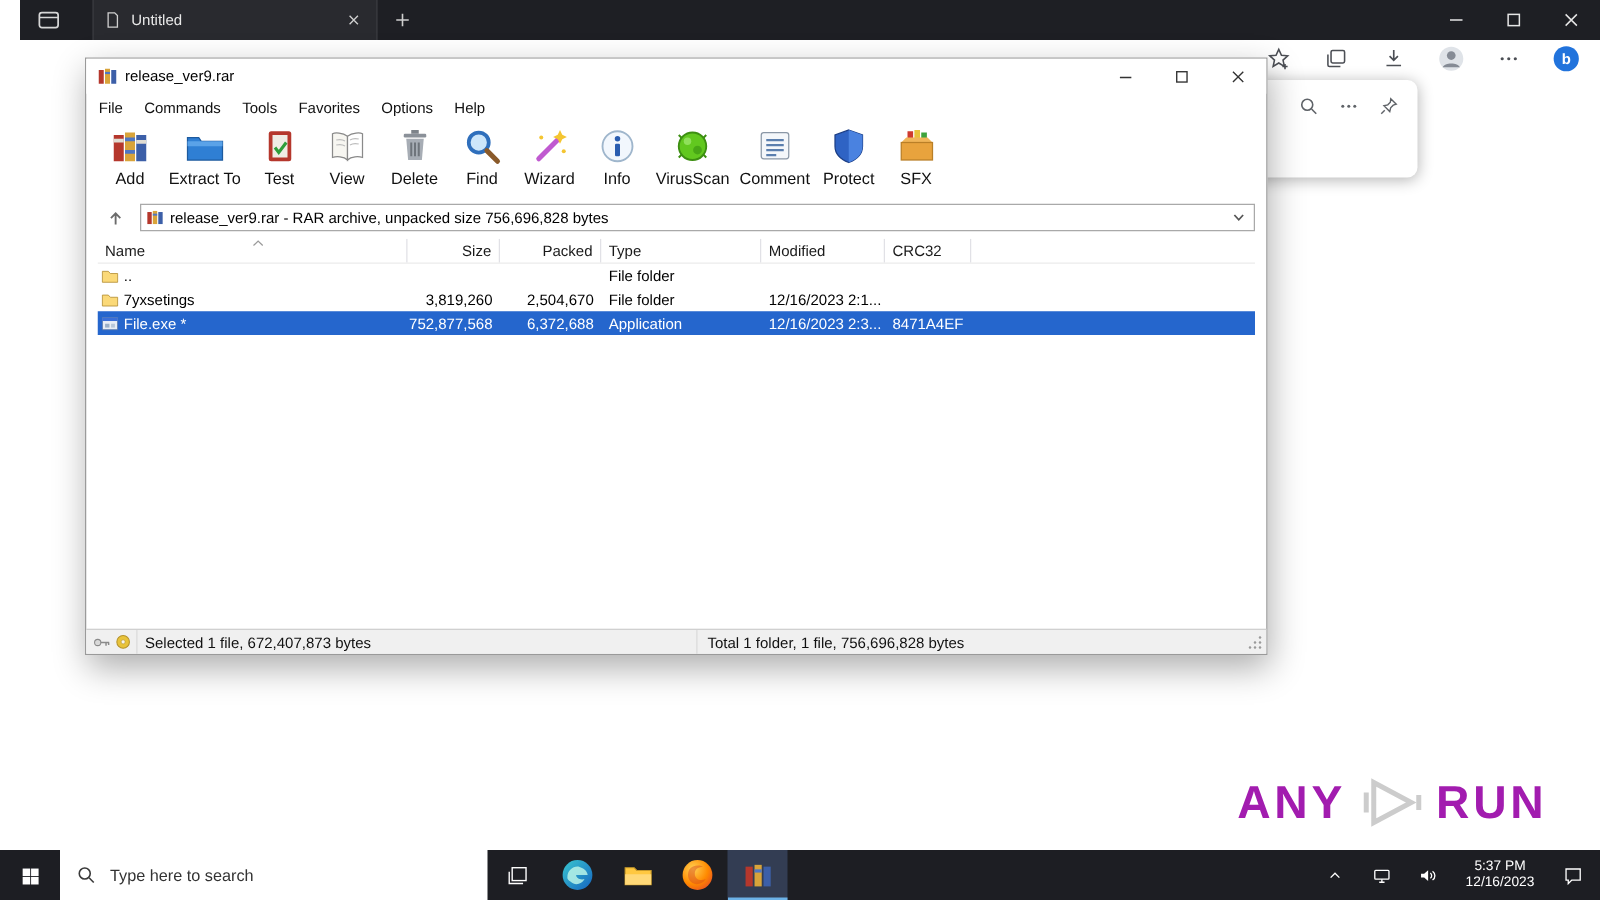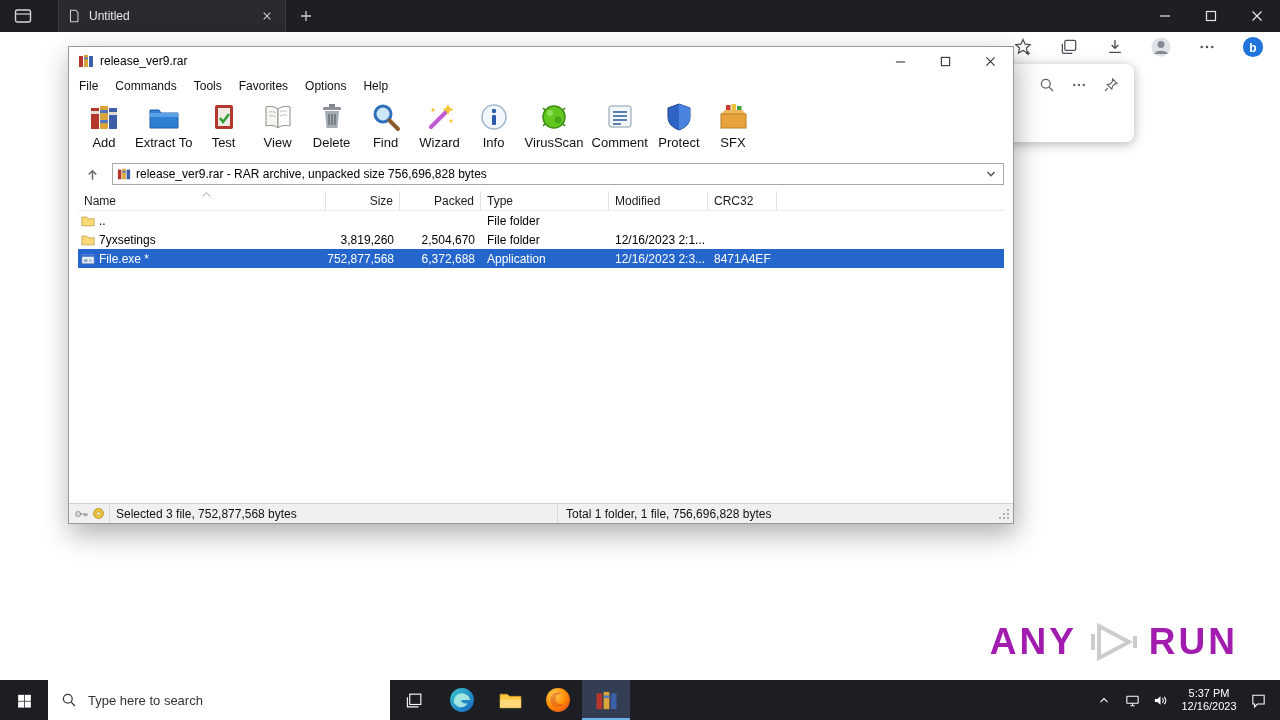--- a/index.html
+++ b/index.html
@@ -5,21 +5,21 @@
   * { box-sizing: border-box; }
   html,body { margin:0; padding:0; }
   body {
     width:1280px; height:720px; position:relative; overflow:hidden;
     background:#ffffff; font-family:"Liberation Sans", sans-serif;
     -webkit-font-smoothing:antialiased;
   }
   svg { display:block; }
 
   
-  .b-titlebar { position:absolute; left:0; top:0; right:0; height:32px; background:#1e1f24; z-index:1; }
+  .b-titlebar { position:absolute; left:16px; top:0; right:0; height:32px; background:#1e1f24; z-index:1; }
   .tab-actions { position:absolute; left:12px; top:7px; width:22px; height:18px; display:flex; align-items:center; justify-content:center; }
   .b-tab {
     position:absolute; left:58px; top:0; width:228px; height:32px; background:#292a2f;
     border-left:1px solid #3a3b40; border-right:1px solid #3a3b40;
     display:flex; align-items:center; gap:8px; padding:0 8px; color:#e8e8e8; font-size:12px;
   }
   .b-tab .ttl { flex:1; overflow:hidden; white-space:nowrap; }
   .tab-close, .newtab { width:20px; height:20px; display:flex; align-items:center; justify-content:center; color:#cfcfcf; }
   .newtab { position:absolute; left:296px; top:6px; }
   .b-controls { position:absolute; right:0; top:0; display:flex; height:32px; }
@@ -100,21 +100,21 @@
   .tb-search {
     width:342px; background:#ffffff; display:flex; align-items:center; gap:9px; padding-left:13px;
   }
   .tb-search input {
     border:none; outline:none; background:transparent; font-size:13px; width:250px;
     font-family:"Liberation Sans", sans-serif; color:#222;
   }
   .tb-search input::placeholder { color:#333; opacity:1; }
   .tb-app { width:48px; display:flex; align-items:center; justify-content:center; }
   .tb-app.active { background:rgba(130,175,255,.22); box-shadow:inset 0 -2px 0 #6cb2e8; }
-  .tray { margin-left:auto; display:flex; align-items:center; gap:8px; padding-right:12px; color:#fff; }
+  .tray { margin-left:auto; display:flex; align-items:center; gap:17px; padding-right:12px; color:#fff; }
   .tray .ti { width:20px; height:20px; display:flex; align-items:center; justify-content:center; }
   .clock { text-align:center; font-size:11px; line-height:13px; color:#fff; min-width:62px; }
 
   
   .watermark {
     position:absolute; right:42px; bottom:56px; display:flex; align-items:center; gap:8px;
     color:#a21caf; font-size:37px; font-weight:bold; letter-spacing:3px; z-index:3;
   }
 </style>
 </head>
@@ -506,21 +506,21 @@
             <path d="M8 7 h8 M13 7 v3 M15.5 7 v2.3" stroke="#8a8a8a" stroke-width="1.4" fill="none"></path>
           </svg>
       </span>
       <span>
         <svg width="13" height="13" viewBox="0 0 16 16">
             <circle cx="8" cy="8" r="6.2" fill="#e8c33a" stroke="#b5922a"></circle>
             <circle cx="8" cy="8" r="2" fill="#f7f5ee" stroke="#b5922a" stroke-width="0.6"></circle>
           </svg>
       </span>
     </div>
-    <div class="st-sel">Selected 3 file, 752,877,568 bytes</div>
+    <div class="st-sel">Selected 1 file, 672,407,873 bytes</div>
     <div class="st-total">Total 1 folder, 1 file, 756,696,828 bytes</div>
     <span class="grip">
       <svg width="12" height="12" viewBox="0 0 12 12">
           <g fill="#9a9a9a">
             <circle cx="10" cy="2" r="1"></circle>
             <circle cx="10" cy="6" r="1"></circle>
             <circle cx="10" cy="10" r="1"></circle>
             <circle cx="6" cy="6" r="1"></circle>
             <circle cx="6" cy="10" r="1"></circle>
             <circle cx="2" cy="10" r="1"></circle>

